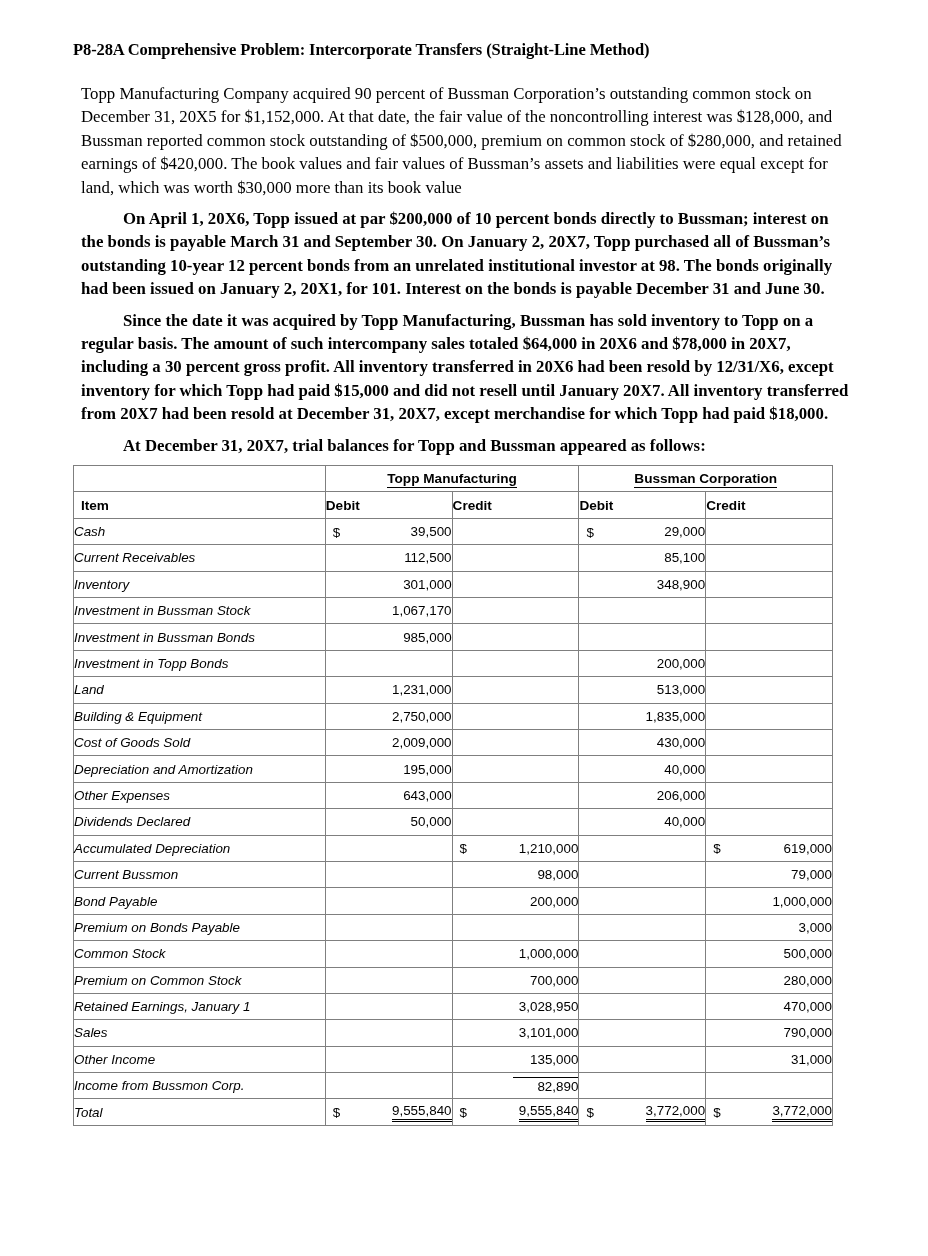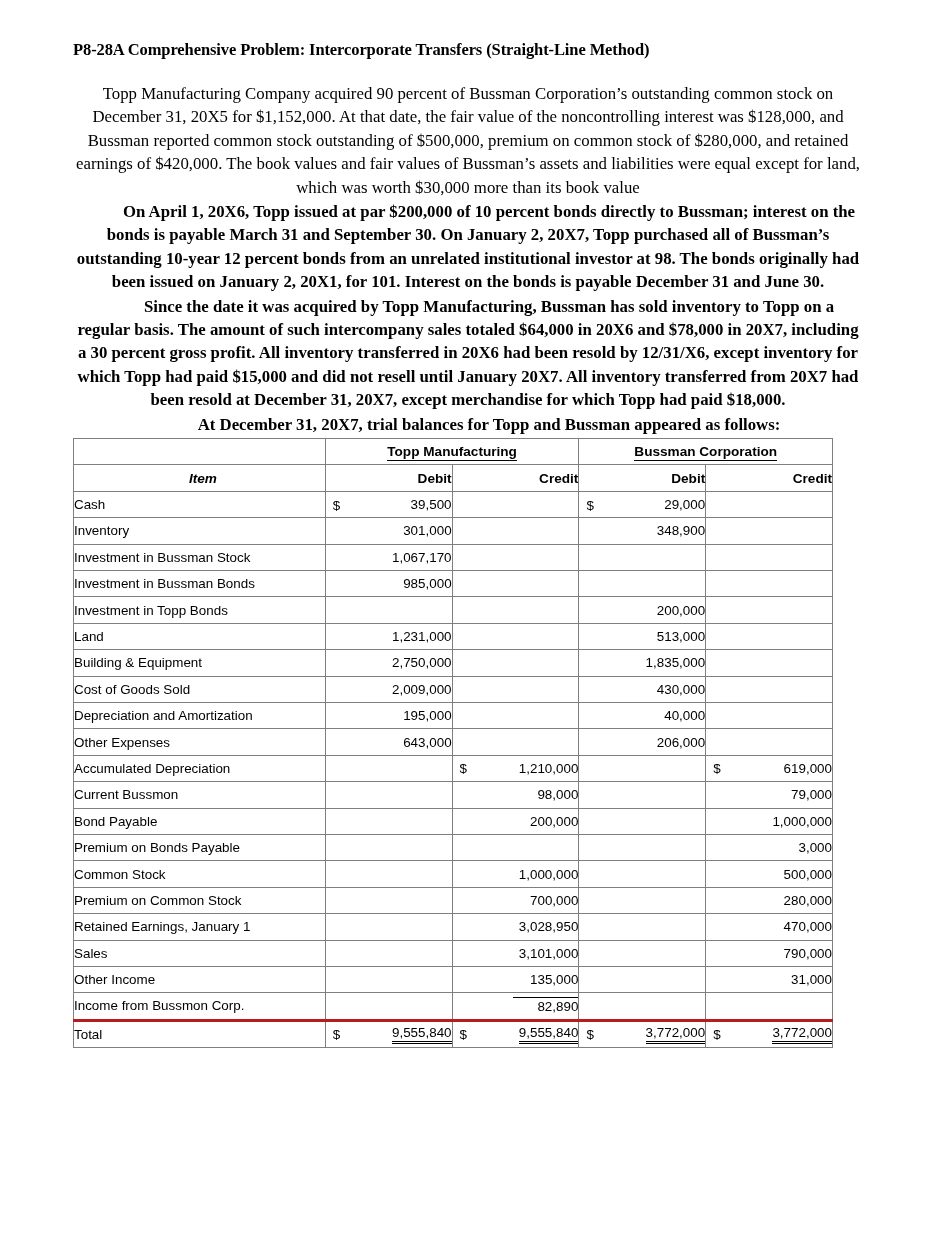--- a/index.html
+++ b/index.html
@@ -31,22 +31,22 @@
   h1.title {
     font-family: "Liberation Serif", serif;
     font-size: 16.5px;
     font-weight: bold;
     margin: 0 0 22px 0;
     letter-spacing: -0.1px;
   }
   p.para {
     font-size: 16.8px;
     line-height: 23.4px;
-    margin: 1px;
-    text-align: center;
+    margin: 8px;
+    text-align: left;
   }
   p.indent {
     text-indent: 42px;
     font-weight: bold;
   }
   
   .tbl-wrap {
     margin-top: 2px;
     width: 844px;
   }
@@ -71,32 +71,32 @@
     font-size: 13.6px;
     border-bottom: 1px solid #000;
   }
   th.grp.underline-label span {
     border-bottom: 1.6px solid #000;
     padding-bottom: 1px;
   }
   th.blank { border: 1px solid #fff; border-bottom: 1px solid #7f7f7f;}
   th.hdr {
     font-weight: bold;
-    text-align: right;
+    text-align: left;
     font-size: 13.6px;
   }
   th.hdr.left {
-    text-align: center;
+    text-align: left;
     padding-left: 7px;
-    font-style: italic;
   }
   td.lbl {
     text-align: left;
     padding-left: 7px;
     white-space: nowrap;
+    font-style: italic;
   }
   td.num {
     text-align: right;
     padding-right: 9px;
     position: relative;
     white-space: nowrap;
   }
   td.num .dollar {
     position: absolute;
     left: 7px;
@@ -104,21 +104,21 @@
     transform: translateY(-50%);
   }
   td.num .val { display: inline-block; }
   
   td.num.rule-top .val {
     border-top: 1.3px solid #000;
     padding-top: 1px;
     padding-left: 24px;
   }
   
-  tr.total td { border-top: 3px solid #b91c1c; }
+  tr.total td { border-top: 1px solid #b91c1c; }
   td.num.dbl .val {
     border-bottom: 3.2px double #000;
     padding-bottom: 1px;
   }
 </style>
 </head>
 <body>
 
 <div class="page">
   <div class="content">
@@ -155,20 +155,27 @@
         </thead>
         <tbody id="tbody">
             <tr>
               <td class="lbl">Cash</td>
               <td class="num"><span class="dollar">$</span><span class="val">39,500</span></td>
               <td class="num"><span class="val">&nbsp;</span></td>
               <td class="num"><span class="dollar">$</span><span class="val">29,000</span></td>
               <td class="num"><span class="val">&nbsp;</span></td>
             </tr>
             <tr>
+              <td class="lbl">Current Receivables</td>
+              <td class="num"><span class="val">112,500</span></td>
+              <td class="num"><span class="val">&nbsp;</span></td>
+              <td class="num"><span class="val">85,100</span></td>
+              <td class="num"><span class="val">&nbsp;</span></td>
+            </tr>
+            <tr>
               <td class="lbl">Inventory</td>
               <td class="num"><span class="val">301,000</span></td>
               <td class="num"><span class="val">&nbsp;</span></td>
               <td class="num"><span class="val">348,900</span></td>
               <td class="num"><span class="val">&nbsp;</span></td>
             </tr>
             <tr>
               <td class="lbl">Investment in Bussman Stock</td>
               <td class="num"><span class="val">1,067,170</span></td>
               <td class="num"><span class="val">&nbsp;</span></td>
@@ -215,20 +222,27 @@
               <td class="num"><span class="val">195,000</span></td>
               <td class="num"><span class="val">&nbsp;</span></td>
               <td class="num"><span class="val">40,000</span></td>
               <td class="num"><span class="val">&nbsp;</span></td>
             </tr>
             <tr>
               <td class="lbl">Other Expenses</td>
               <td class="num"><span class="val">643,000</span></td>
               <td class="num"><span class="val">&nbsp;</span></td>
               <td class="num"><span class="val">206,000</span></td>
+              <td class="num"><span class="val">&nbsp;</span></td>
+            </tr>
+            <tr>
+              <td class="lbl">Dividends Declared</td>
+              <td class="num"><span class="val">50,000</span></td>
+              <td class="num"><span class="val">&nbsp;</span></td>
+              <td class="num"><span class="val">40,000</span></td>
               <td class="num"><span class="val">&nbsp;</span></td>
             </tr>
             <tr>
               <td class="lbl">Accumulated Depreciation</td>
               <td class="num"><span class="val">&nbsp;</span></td>
               <td class="num"><span class="dollar">$</span><span class="val">1,210,000</span></td>
               <td class="num"><span class="val">&nbsp;</span></td>
               <td class="num"><span class="dollar">$</span><span class="val">619,000</span></td>
             </tr>
             <tr>

